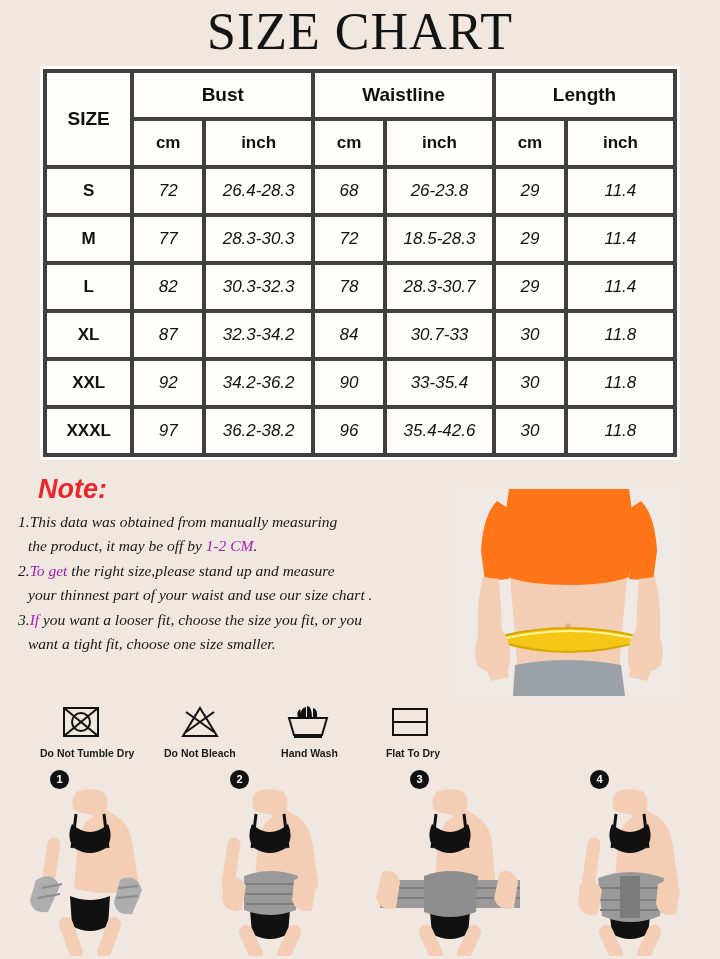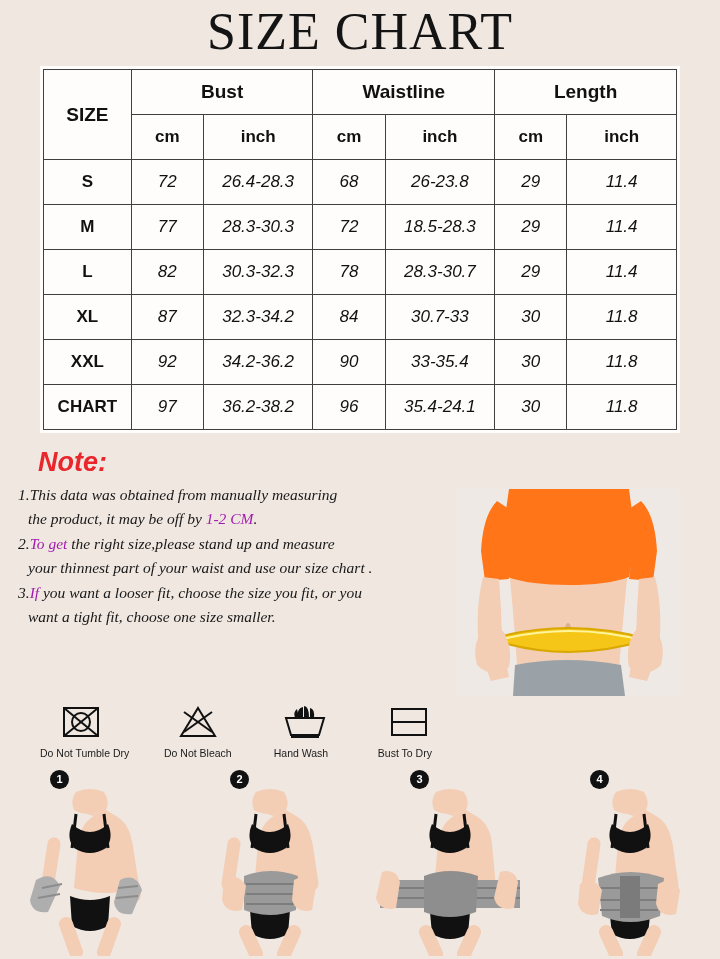--- a/index.html
+++ b/index.html
@@ -37,21 +37,21 @@
     padding: 3px;
     box-sizing: border-box;
   }
   table.size-chart {
     border-collapse: collapse;
     width: 100%;
     background: #fffdfb;
     table-layout: fixed;
   }
   table.size-chart td, table.size-chart th {
-    border: 1px solid #404040;
+    border: 4px solid #404040;
     text-align: center;
     font-size: 17px;
     color: #111;
     height: 44px;
     padding: 0 2px;
   }
   table.size-chart th {
     font-weight: bold;
     font-size: 19px;
   }
@@ -121,21 +121,22 @@
   .care-row {
     position: absolute;
     left: 40px;
     top: 700px;
     width: 400px;
     display: flex;
     gap: 42px;
   }
   .care-item {
     width: 82px;
-    text-align: left;
+    text-align: right;
+    font-weight: bold;
   }
   .care-icon {
     height: 44px;
     display: flex;
     align-items: center;
     justify-content: center;
   }
   .care-label {
     font-size: 10.5px;
     color: #1b1b1b;
@@ -248,25 +249,25 @@
         <tr>
           <td class="size-label">XXL</td>
           <td class="val">92</td>
           <td class="val">34.2-36.2</td>
           <td class="val">90</td>
           <td class="val">33-35.4</td>
           <td class="val">30</td>
           <td class="val">11.8</td>
         </tr>
         <tr>
-          <td class="size-label">CHART</td>
+          <td class="size-label">XXXL</td>
           <td class="val">97</td>
           <td class="val">36.2-38.2</td>
           <td class="val">96</td>
-          <td class="val">35.4-24.1</td>
+          <td class="val">35.4-42.6</td>
           <td class="val">30</td>
           <td class="val">11.8</td>
         </tr>
       </tbody>
     </table>
   </div>
 
   <div class="note-area">
     <div class="note-title">Note:</div>
 
@@ -350,21 +351,21 @@
       </div>
       <div class="care-label">Hand Wash</div>
     </div>
     <div class="care-item">
       <div class="care-icon">
         <svg width="40" height="36" viewBox="0 0 40 36">
           <rect x="3" y="5" width="34" height="26" fill="none" stroke="#111" stroke-width="2"></rect>
           <line x1="3" y1="18" x2="37" y2="18" stroke="#111" stroke-width="2"></line>
         </svg>
       </div>
-      <div class="care-label">Bust To Dry</div>
+      <div class="care-label">Flat To Dry</div>
     </div>
   </div>
 
   <div class="steps">
 
     <div class="step">
       <div class="step-badge">1</div>
       <svg width="152" height="172" viewBox="0 0 152 172">
         <path d="M62 8 q14 -6 28 0 q6 10 2 18 q-16 8 -32 0 q-4 -10 2 -18z" fill="#f3cdb4"></path>
         <path d="M60 26 q16 8 32 0 l10 6 q14 8 16 28 l4 44 q-30 10 -62 0 l4 -44 q2 -20 16 -28z" fill="#f3cdb4"></path>

